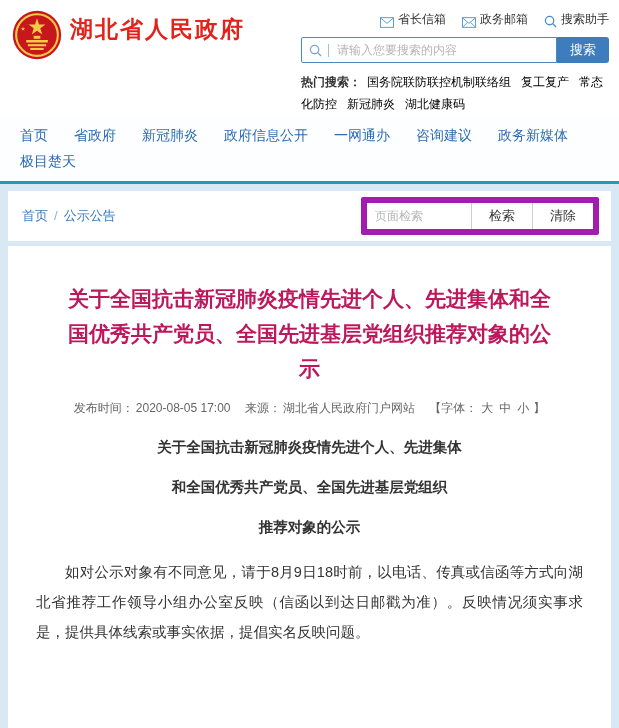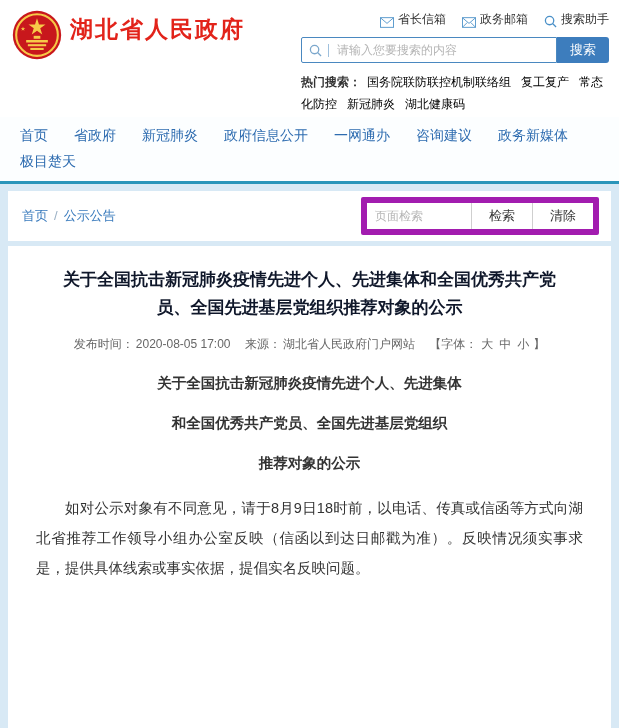--- a/index.html
+++ b/index.html
@@ -44,21 +44,21 @@
   .breadcrumb { font-size:13px; color:#9ab0c4; }
   .breadcrumb a { color:#3a7bbd; }
   .crumb-sep { margin:0 6px; color:#9ab0c4; }
   .page-search { display:flex; align-items:stretch; border:6px solid #a21caf; border-radius:2px; overflow:hidden; }
   .ps-input { width:104px; border:none; outline:none; padding:4px 8px; font-size:12px; font-family:inherit; color:#333; }
   .ps-input::placeholder { color:#b5b5b5; }
   .ps-btn { padding:4px 17px; border:none; border-left:1px solid #cfcfcf; font-size:13px; color:#333; background:#fff; font-family:inherit; cursor:pointer; }
 
   
   .article { margin:5px 8px 0; background:#fff; padding:18px 28px 28px; height:523px; overflow:hidden; }
-  .article-title { font-size:17px; color:#0f172a; text-align:center; line-height:1.65; font-weight:bold; margin:2px 24px 14px; }
+  .article-title { font-size:21px; color:#be185d; text-align:center; line-height:1.65; font-weight:bold; margin:18px 24px 14px; }
   .meta { text-align:center; font-size:12px; color:#666; margin-bottom:16px; }
   .meta span { margin:0 1px; }
   .meta .gap { margin-left:10px; }
   .font-size-link { color:#666; margin:0 3px; }
 
   .doc-title-line { font-weight:bold; text-align:center; font-size:14.5px; color:#333; margin:21px 0; }
   .para { font-size:14.5px; color:#333; line-height:2.05; text-align:justify; text-indent:2em; margin:10px 0; }
 </style>
 </head>
 <body>

